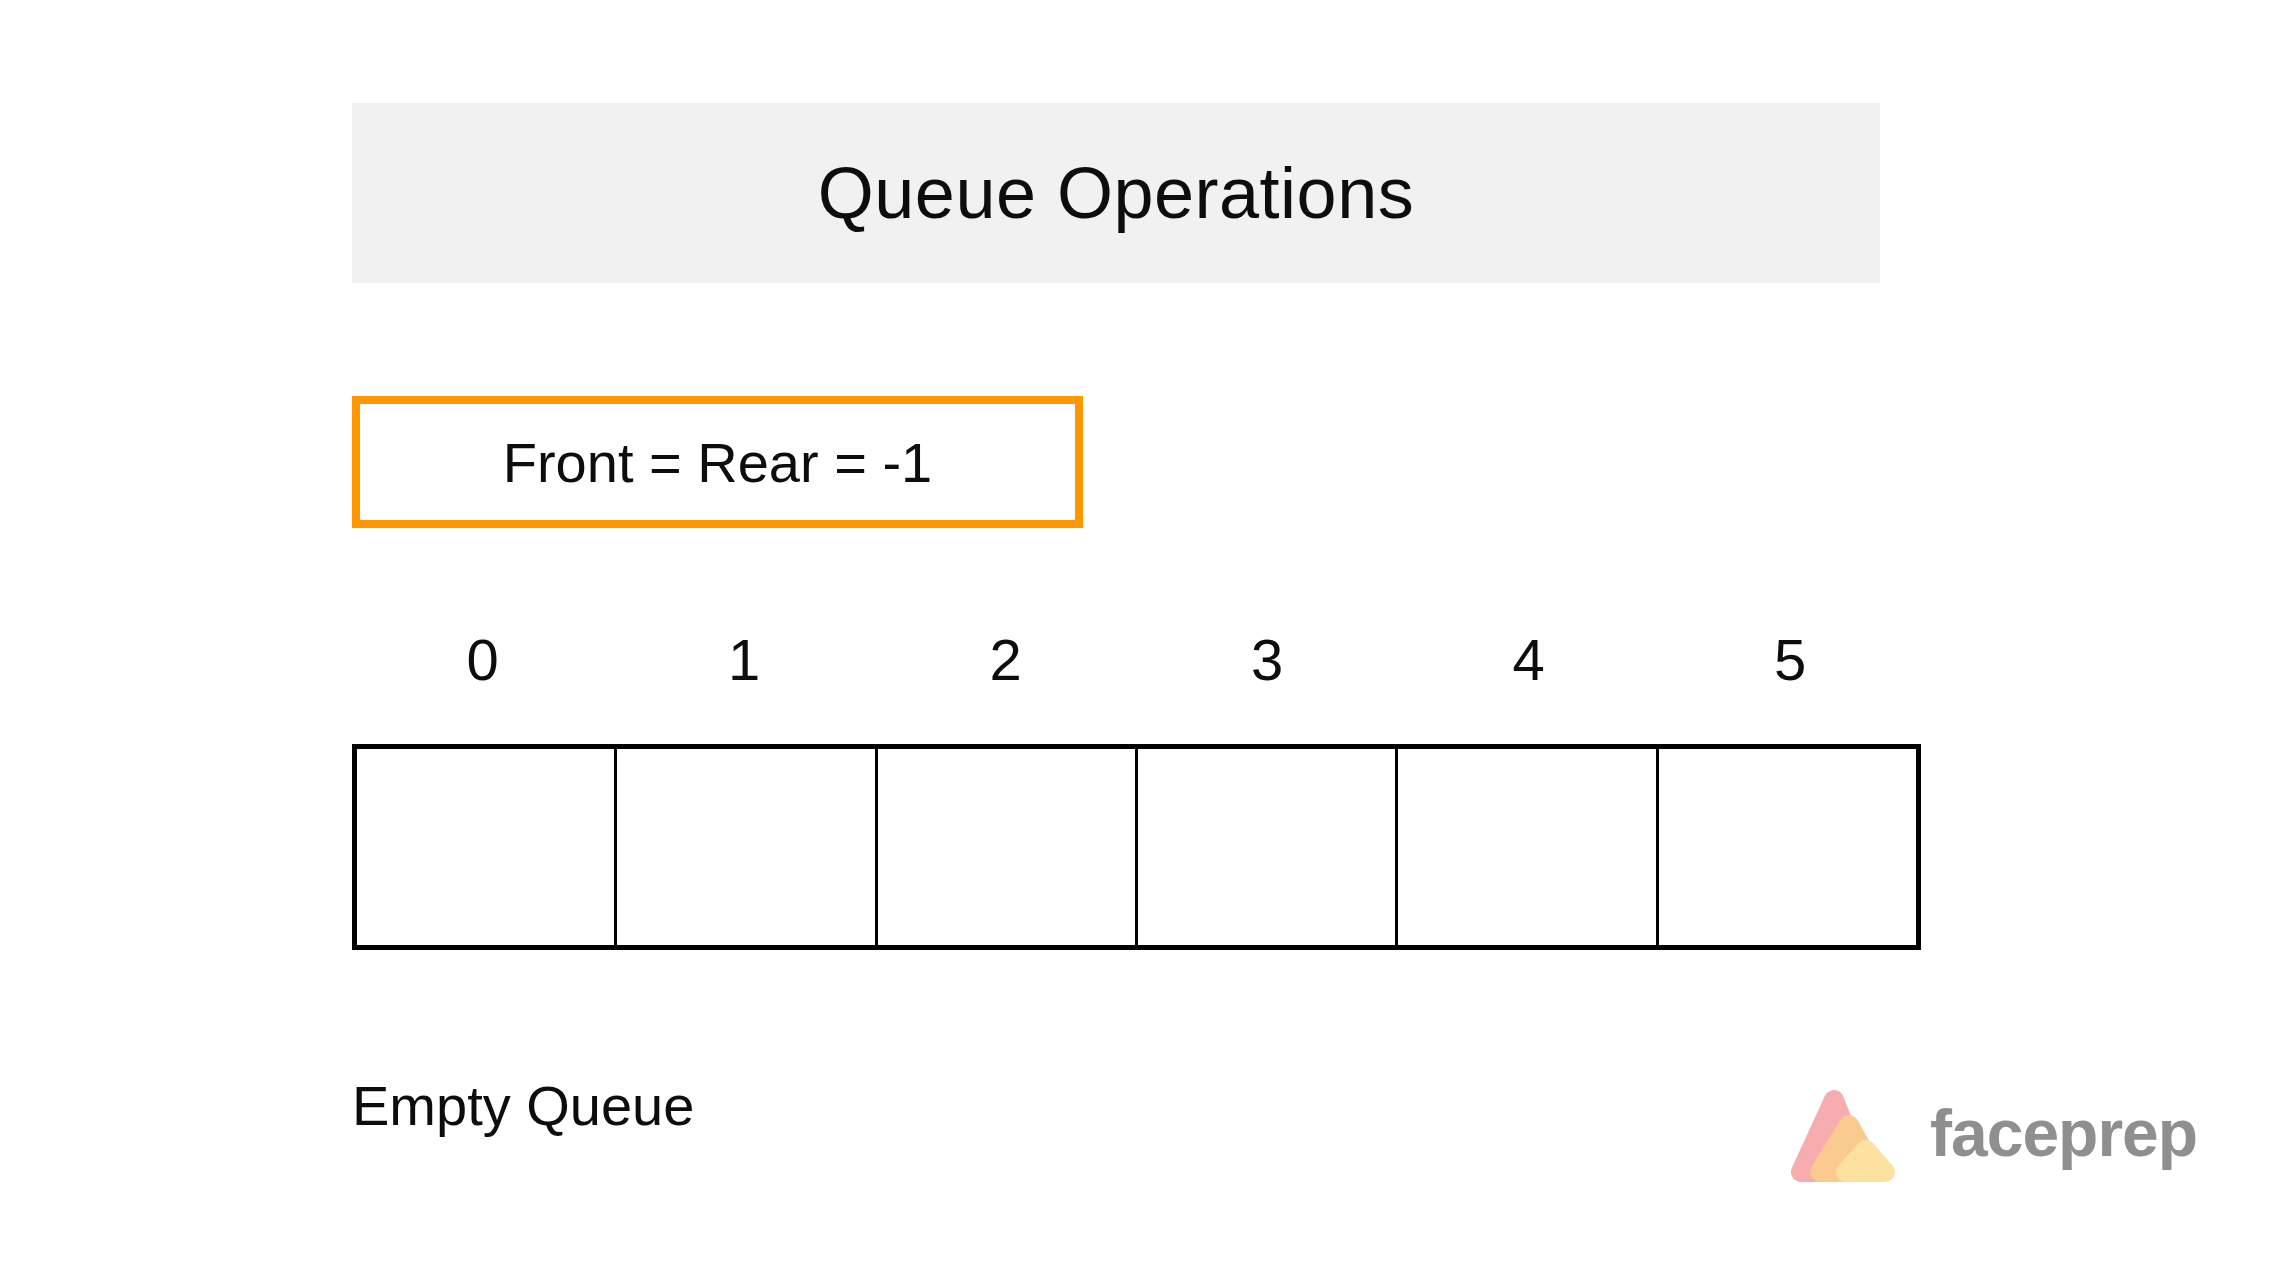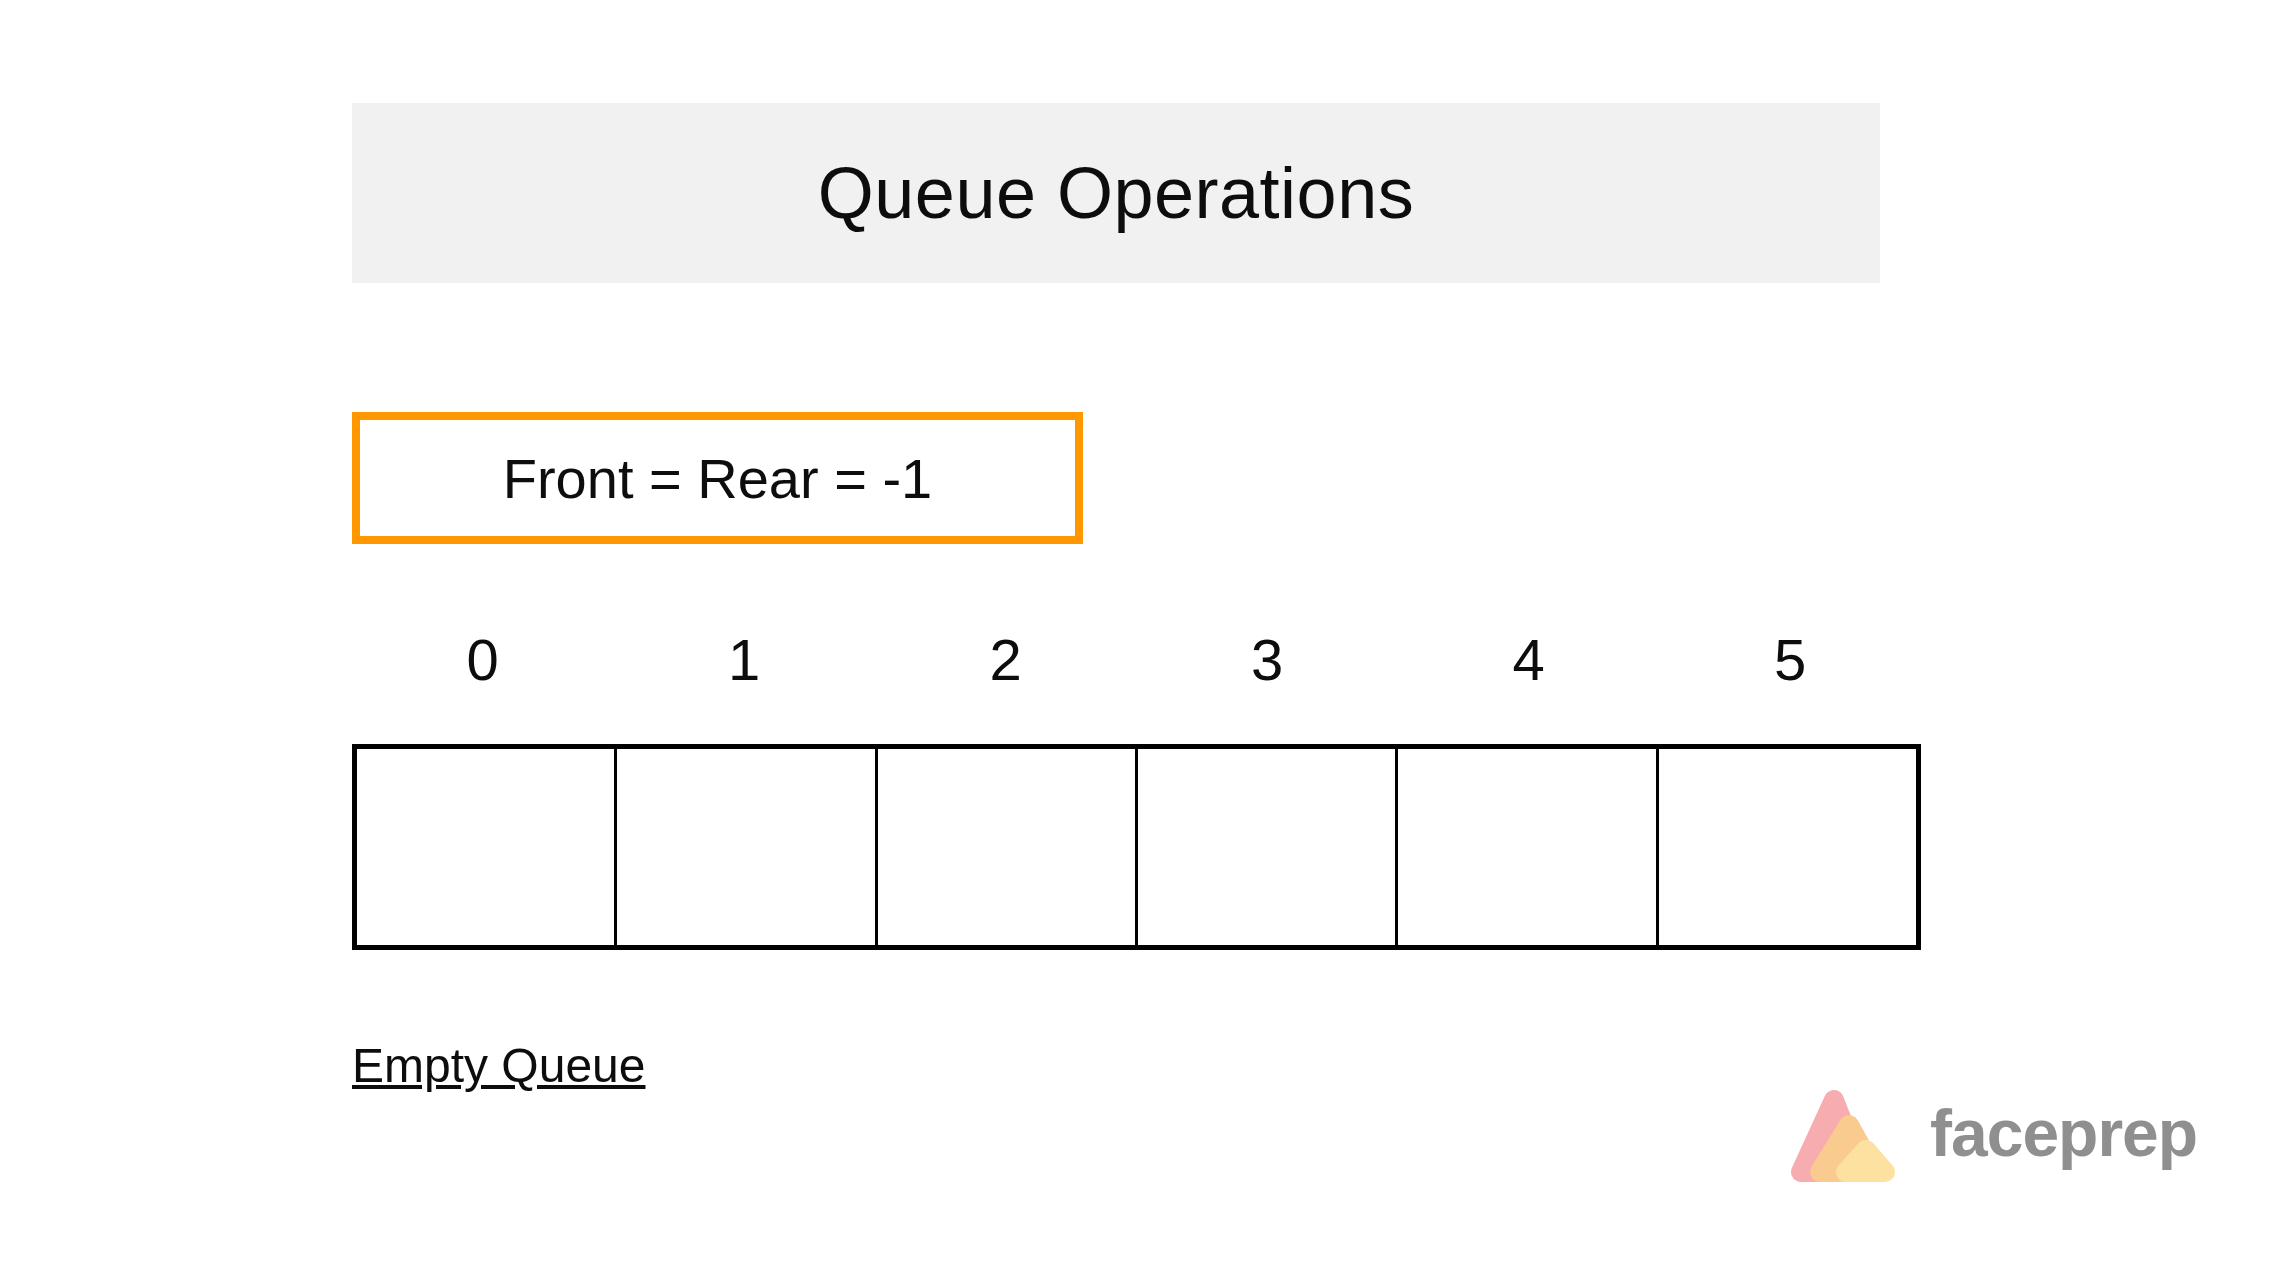--- a/index.html
+++ b/index.html
@@ -31,21 +31,21 @@
   .title-bar .title-text {
     font-size: 72px;
     color: #0d0d0d;
     letter-spacing: 0.5px;
   }
 
   
   .var-box {
     position: absolute;
     left: 352px;
-    top: 412px;
+    top: 396px;
     width: 715px;
     height: 116px;
     background: #ffffff;
     border: 8px solid #ff9800;
     display: flex;
     align-items: center;
     justify-content: center;
   }
   .var-box .var-text {
     font-size: 56px;
@@ -86,24 +86,23 @@
     border-right: 3px solid #000000;
   }
   .queue-row .qcell:last-child {
     border-right: none;
   }
 
   
   .queue-caption {
     position: absolute;
     left: 352px;
-    top: 1038px;
-    font-size: 48px;
+    top: 1073px;
+    font-size: 56px;
     color: #0d0d0d;
-    text-decoration: underline;
   }
 
   
   .brand {
     position: absolute;
     left: 1788px;
     top: 1073px;
     display: flex;
     align-items: center;
   }

